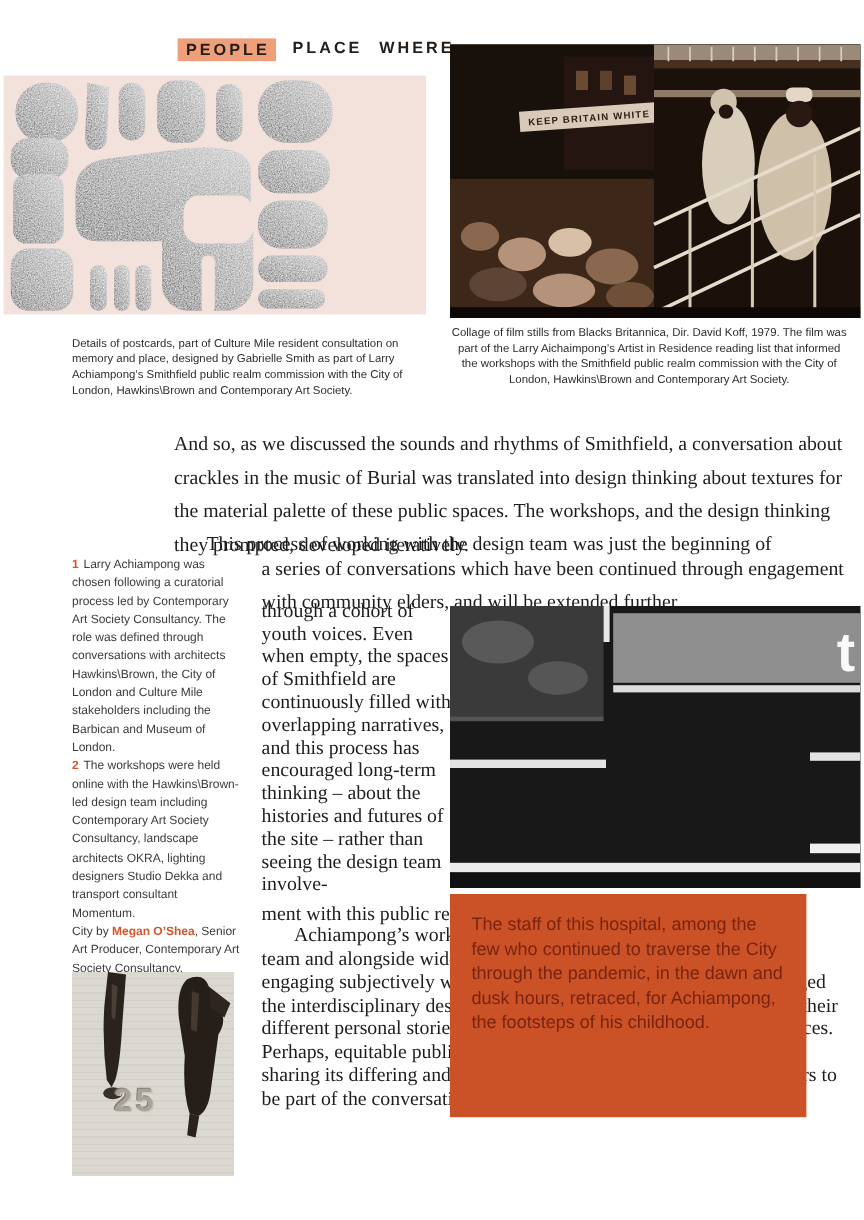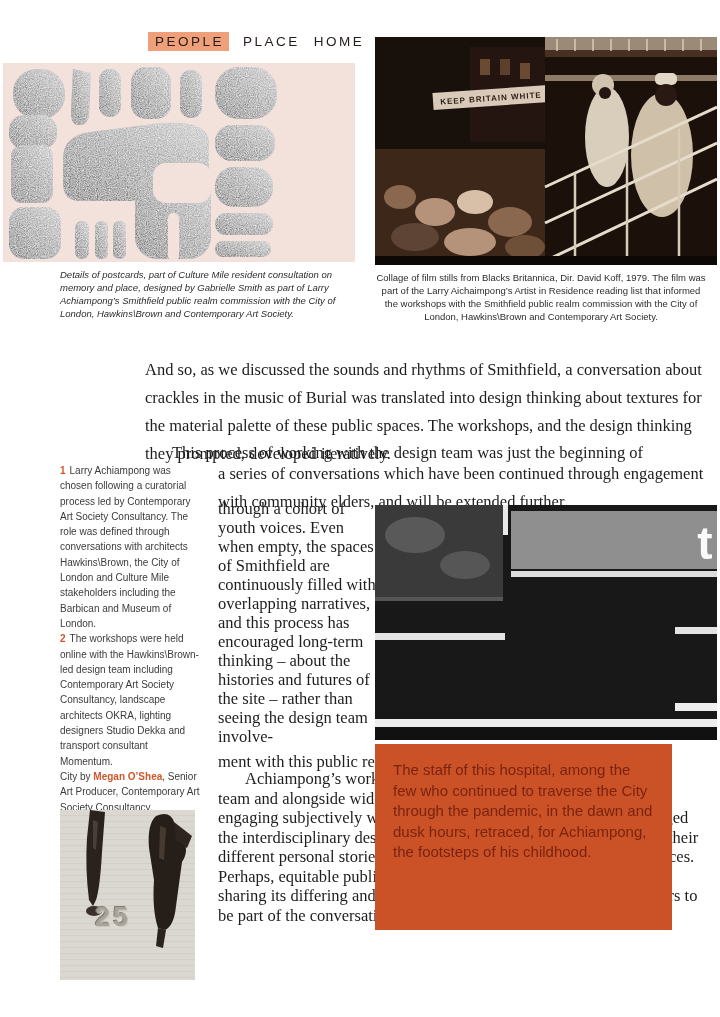--- a/index.html
+++ b/index.html
@@ -1,36 +1,36 @@
 <!DOCTYPE html>
 <html><head>
 <meta charset="utf-8">
 <style>
   html,body{margin:0;padding:0;background:#fff;}
   #page{position:relative;width:720px;height:1017px;background:#ffffff;overflow:hidden;
         font-family:"Liberation Sans",sans-serif;}
   .abs{position:absolute;}
 
   
-  .header{left:148px;top:32px;display:flex;gap:14px;align-items:center;
-          font-weight:normal;font-size:13.5px;letter-spacing:2.5px;color:#241d18;}
+  .header{left:148px;top:32px;display:flex;gap:14px;
+          font-weight:bold;font-size:13.5px;letter-spacing:2.5px;color:#241d18;}
   .header .hl{background:#efa07a;padding:2px 5px 2px 7px;}
 
   
   .postcard{left:3px;top:63px;width:352px;height:199px;background:#f3e1dc;}
   .postcard .panel{position:absolute;left:282px;top:0;width:70px;height:199px;background:#f7e8e3;}
   .postcard .wih{position:absolute;left:5px;top:12px;font-family:"DejaVu Sans Mono",monospace;
                  font-style:italic;font-weight:bold;font-size:6.5px;letter-spacing:0.6px;
                  color:#2a241f;white-space:nowrap;}
   .postcard .coords{position:absolute;left:5px;bottom:12px;font-size:6.8px;line-height:9px;
                     color:#d2aca1;}
 
   
   .caption{font-size:9.5px;line-height:13px;color:#2c2c2c;}
-  .cap-left{left:60px;top:268px;width:298px;font-style:italic;}
+  .cap-left{left:60px;top:280px;width:298px;}
   .cap-right{left:375px;top:271px;width:332px;text-align:center;}
 
   
   .collage{left:375px;top:37px;width:342px;height:228px;background:#241711;}
   .signphoto{left:375px;top:505px;width:342px;height:235px;background:#181818;}
   .artifact{left:60px;top:810px;width:135px;height:170px;
             background:repeating-linear-gradient(180deg,#dbd7d1 0 5px,#d2cec8 5px 6px);}
   .artifact .pagenum{position:absolute;left:13px;top:92px;font-weight:bold;font-size:27px;
             letter-spacing:3px;color:#a9a299;
             text-shadow:1px 1px 0 #c9c4bd,-1px -1px 0 #847d73;margin-left:22px;}
@@ -54,21 +54,21 @@
   .notes .name{color:#d4562b;font-weight:bold;}
 </style>
 </head>
 <body>
 
 <div id="page">
 
   <div class="abs header">
     <span class="hl">PEOPLE</span>
     <span>PLACE</span>
-    <span>HOME</span>
+    <span>WHERE</span>
   </div>
 
   <div class="abs postcard">
     <svg width="282" height="199" viewBox="0 0 282 199" style="position:absolute;left:0;top:0;">
       <defs>
         <linearGradient id="bg1" x1="0" y1="1" x2="1" y2="0">
           <stop offset="0" stop-color="#6d6d6d"></stop>
             <stop offset="1" stop-color="#c6c6c6"></stop>
         </linearGradient>
         <filter id="grain" x="-5%" y="-5%" width="110%" height="110%">

